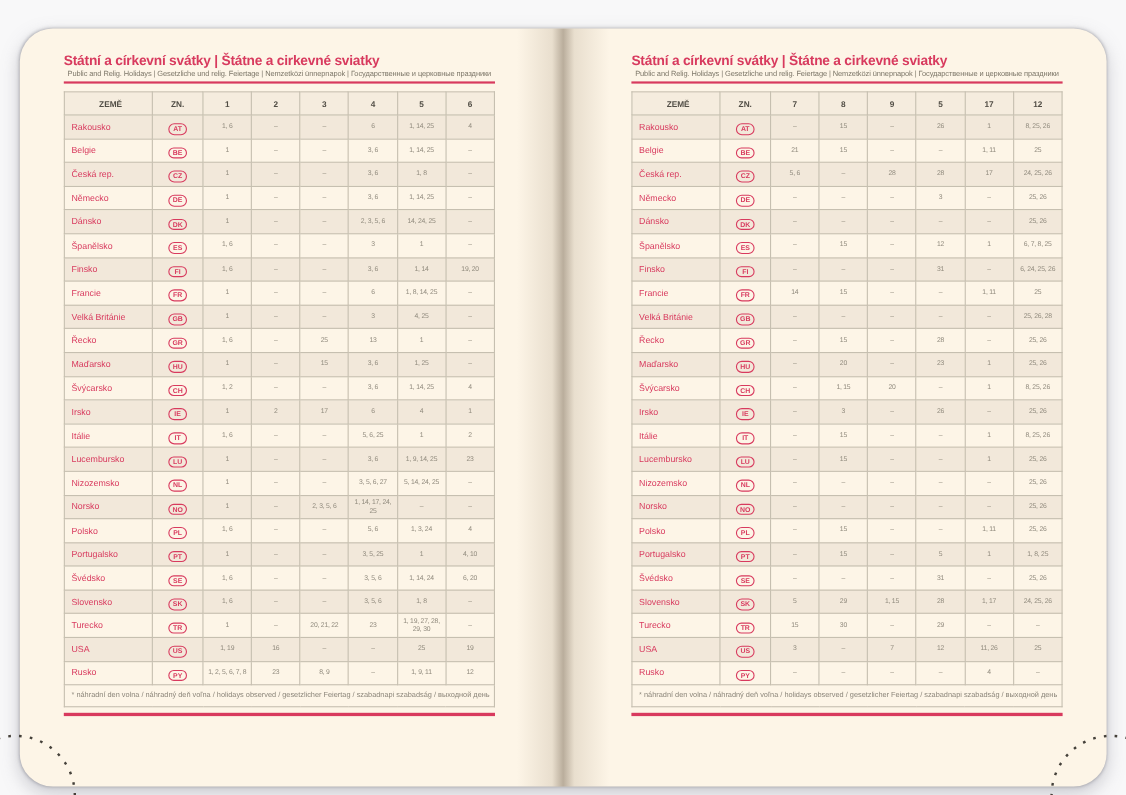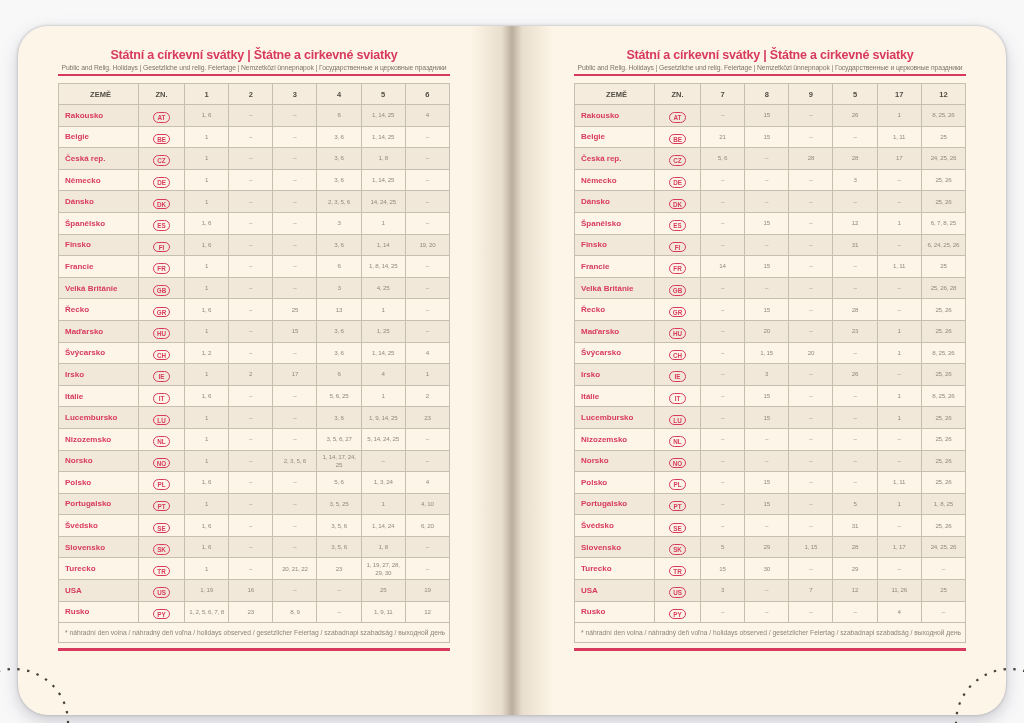--- a/index.html
+++ b/index.html
@@ -13,34 +13,34 @@
         border-radius:30px;box-shadow:0 0 3px rgba(120,120,130,.55),0 6px 16px rgba(120,120,135,.35)}
   .spine{position:absolute;left:452px;top:0;width:84px;height:100%;
         background:linear-gradient(90deg,rgba(150,130,100,0) 0%,rgba(140,120,92,.18) 38%,
         rgba(92,74,52,.42) 50%,rgba(140,120,92,.18) 62%,rgba(150,130,100,0) 100%)}
   .page{position:absolute;top:0;width:494px;height:100%}
   .page-left{left:0}.page-right{left:494px}
   .content{position:absolute;top:22px;width:392px}
   .page-left .content{left:40px}
   .page-right .content{left:62px}
   h1.title{font-size:12.5px;font-weight:bold;letter-spacing:-.2px;color:var(--accent);
-        text-align:center;white-space:nowrap}
+        text-align:left;white-space:nowrap}
   p.subtitle{font-size:6.8px;letter-spacing:-.1px;color:var(--subText);text-align:center;
         white-space:nowrap;margin-top:2px}
   .rule{height:2px;background:var(--accent);margin-top:3px}
   .rule.thick{height:2.5px;margin-top:5px}
   table.hol{width:392px;border-collapse:collapse;table-layout:fixed;margin-top:7px}
   .hol th,.hol td{border:1px solid var(--border)}
   .hol thead th{height:21px;font-size:7.5px;font-weight:bold;color:var(--headText);
         text-align:center;padding:0 2px;background:rgba(125,108,82,.06)}
   .hol th.col-country{width:80px;text-align:center;padding-left:6px}
   .hol th.col-code{width:46px}
   .hol tbody td{height:21.6px}
   .hol tbody tr:nth-child(odd) td{background:rgba(125,108,82,.085)}
-  td.c-country{font-size:8px;font-weight:bold;color:var(--accent);padding-left:6px}
+  td.c-country{font-size:8px;font-weight:normal;color:var(--accent);padding-left:6px}
   td.c-code{text-align:center}
   .oval{display:inline-block;min-width:17px;padding:1px 3px 0;border:1px solid var(--accent);
         border-radius:8px;font-size:6.3px;line-height:7.5px;font-weight:bold;color:var(--accent)}
   td.c-val{font-size:6.2px;letter-spacing:-.2px;color:var(--cellText);text-align:center;
         line-height:8px;padding:0 3px}
   .hol tfoot td{height:20px;font-size:6.7px;color:var(--footText);text-align:left;
         padding:3px 6px;white-space:nowrap;overflow:hidden}
   svg.perf{position:absolute;left:0;top:0;pointer-events:none}
 </style>
 </head>

